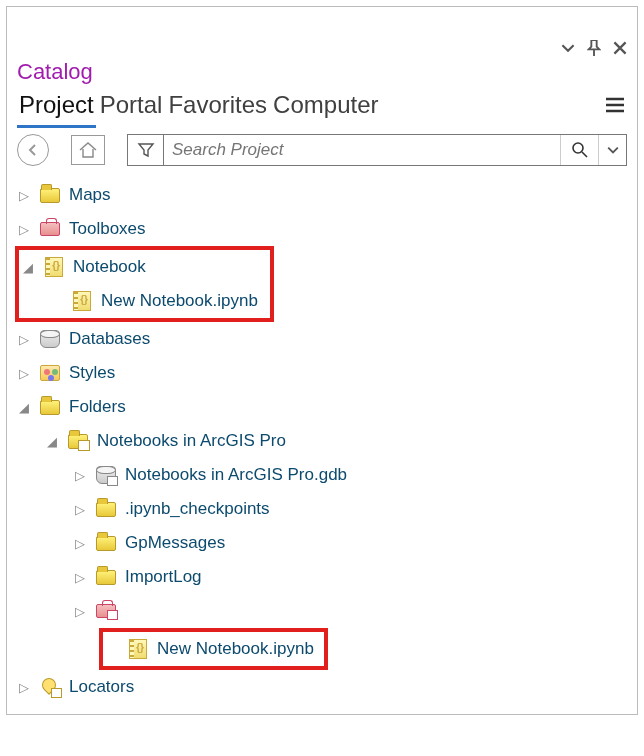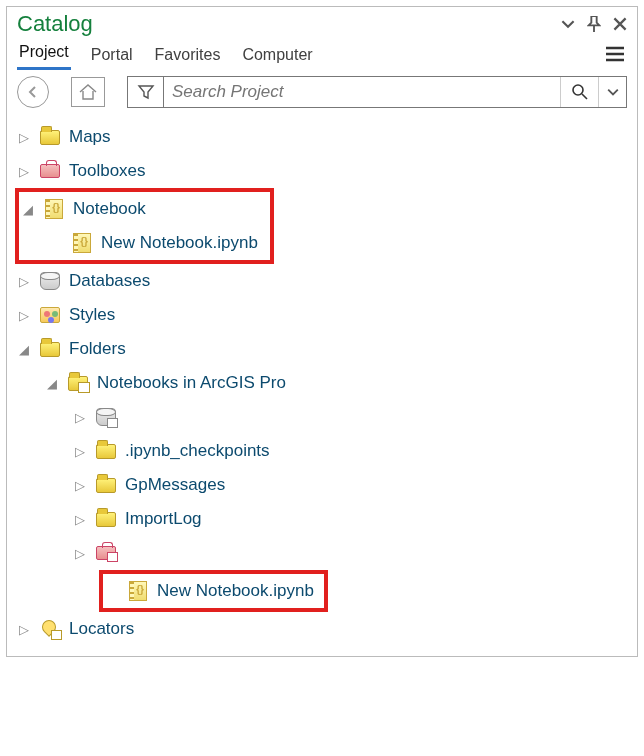--- a/index.html
+++ b/index.html
@@ -19,38 +19,39 @@
     padding-bottom: 10px;
   }
   .titlebar {
     display: flex;
     align-items: center;
     padding: 4px 10px 2px 10px;
   }
   .titlebar .title {
     flex: 1;
     font-size: 22px;
-    color: #15803d;
+    color: #a21caf;
     font-weight: 400;
+    margin-top: 48px;
   }
   .titlebar .winicons {
     display: flex;
     gap: 12px;
     align-items: center;
     color: #555;
     font-size: 16px;
   }
   .chev-down svg, .pin svg, .closex svg { display:block }
 
   .tabbar {
     display: flex;
-    align-items: flex-end;
+    align-items: flex-start;
     padding: 0 10px;
-    gap: 18px;
-    font-size: 16px;
+    gap: 2px;
+    font-size: 24px;
   }
   .tabbar .tab {
     padding: 4px 2px 6px 2px;
     color: #404040;
     cursor: pointer;
   }
   .tabbar .tab.active {
     color: #111;
     font-weight: 400;
     border-bottom: 3px solid #2e75c8;
@@ -330,20 +331,21 @@
           <span class="ic-folder home"></span>
         </span>
       <span class="lbl">Notebooks in ArcGIS Pro</span>
     </div>
 
     <div class="row indent-3">
       <span class="arrow">▷</span>
       <span class="ticon">
           <span class="ic-db home"></span>
         </span>
+      <span class="lbl">Notebooks in ArcGIS Pro.gdb</span>
     </div>
 
     <div class="row indent-3">
       <span class="arrow">▷</span>
       <span class="ticon">
           <span class="ic-folder"></span>
         </span>
       <span class="lbl">.ipynb_checkpoints</span>
     </div>
 

